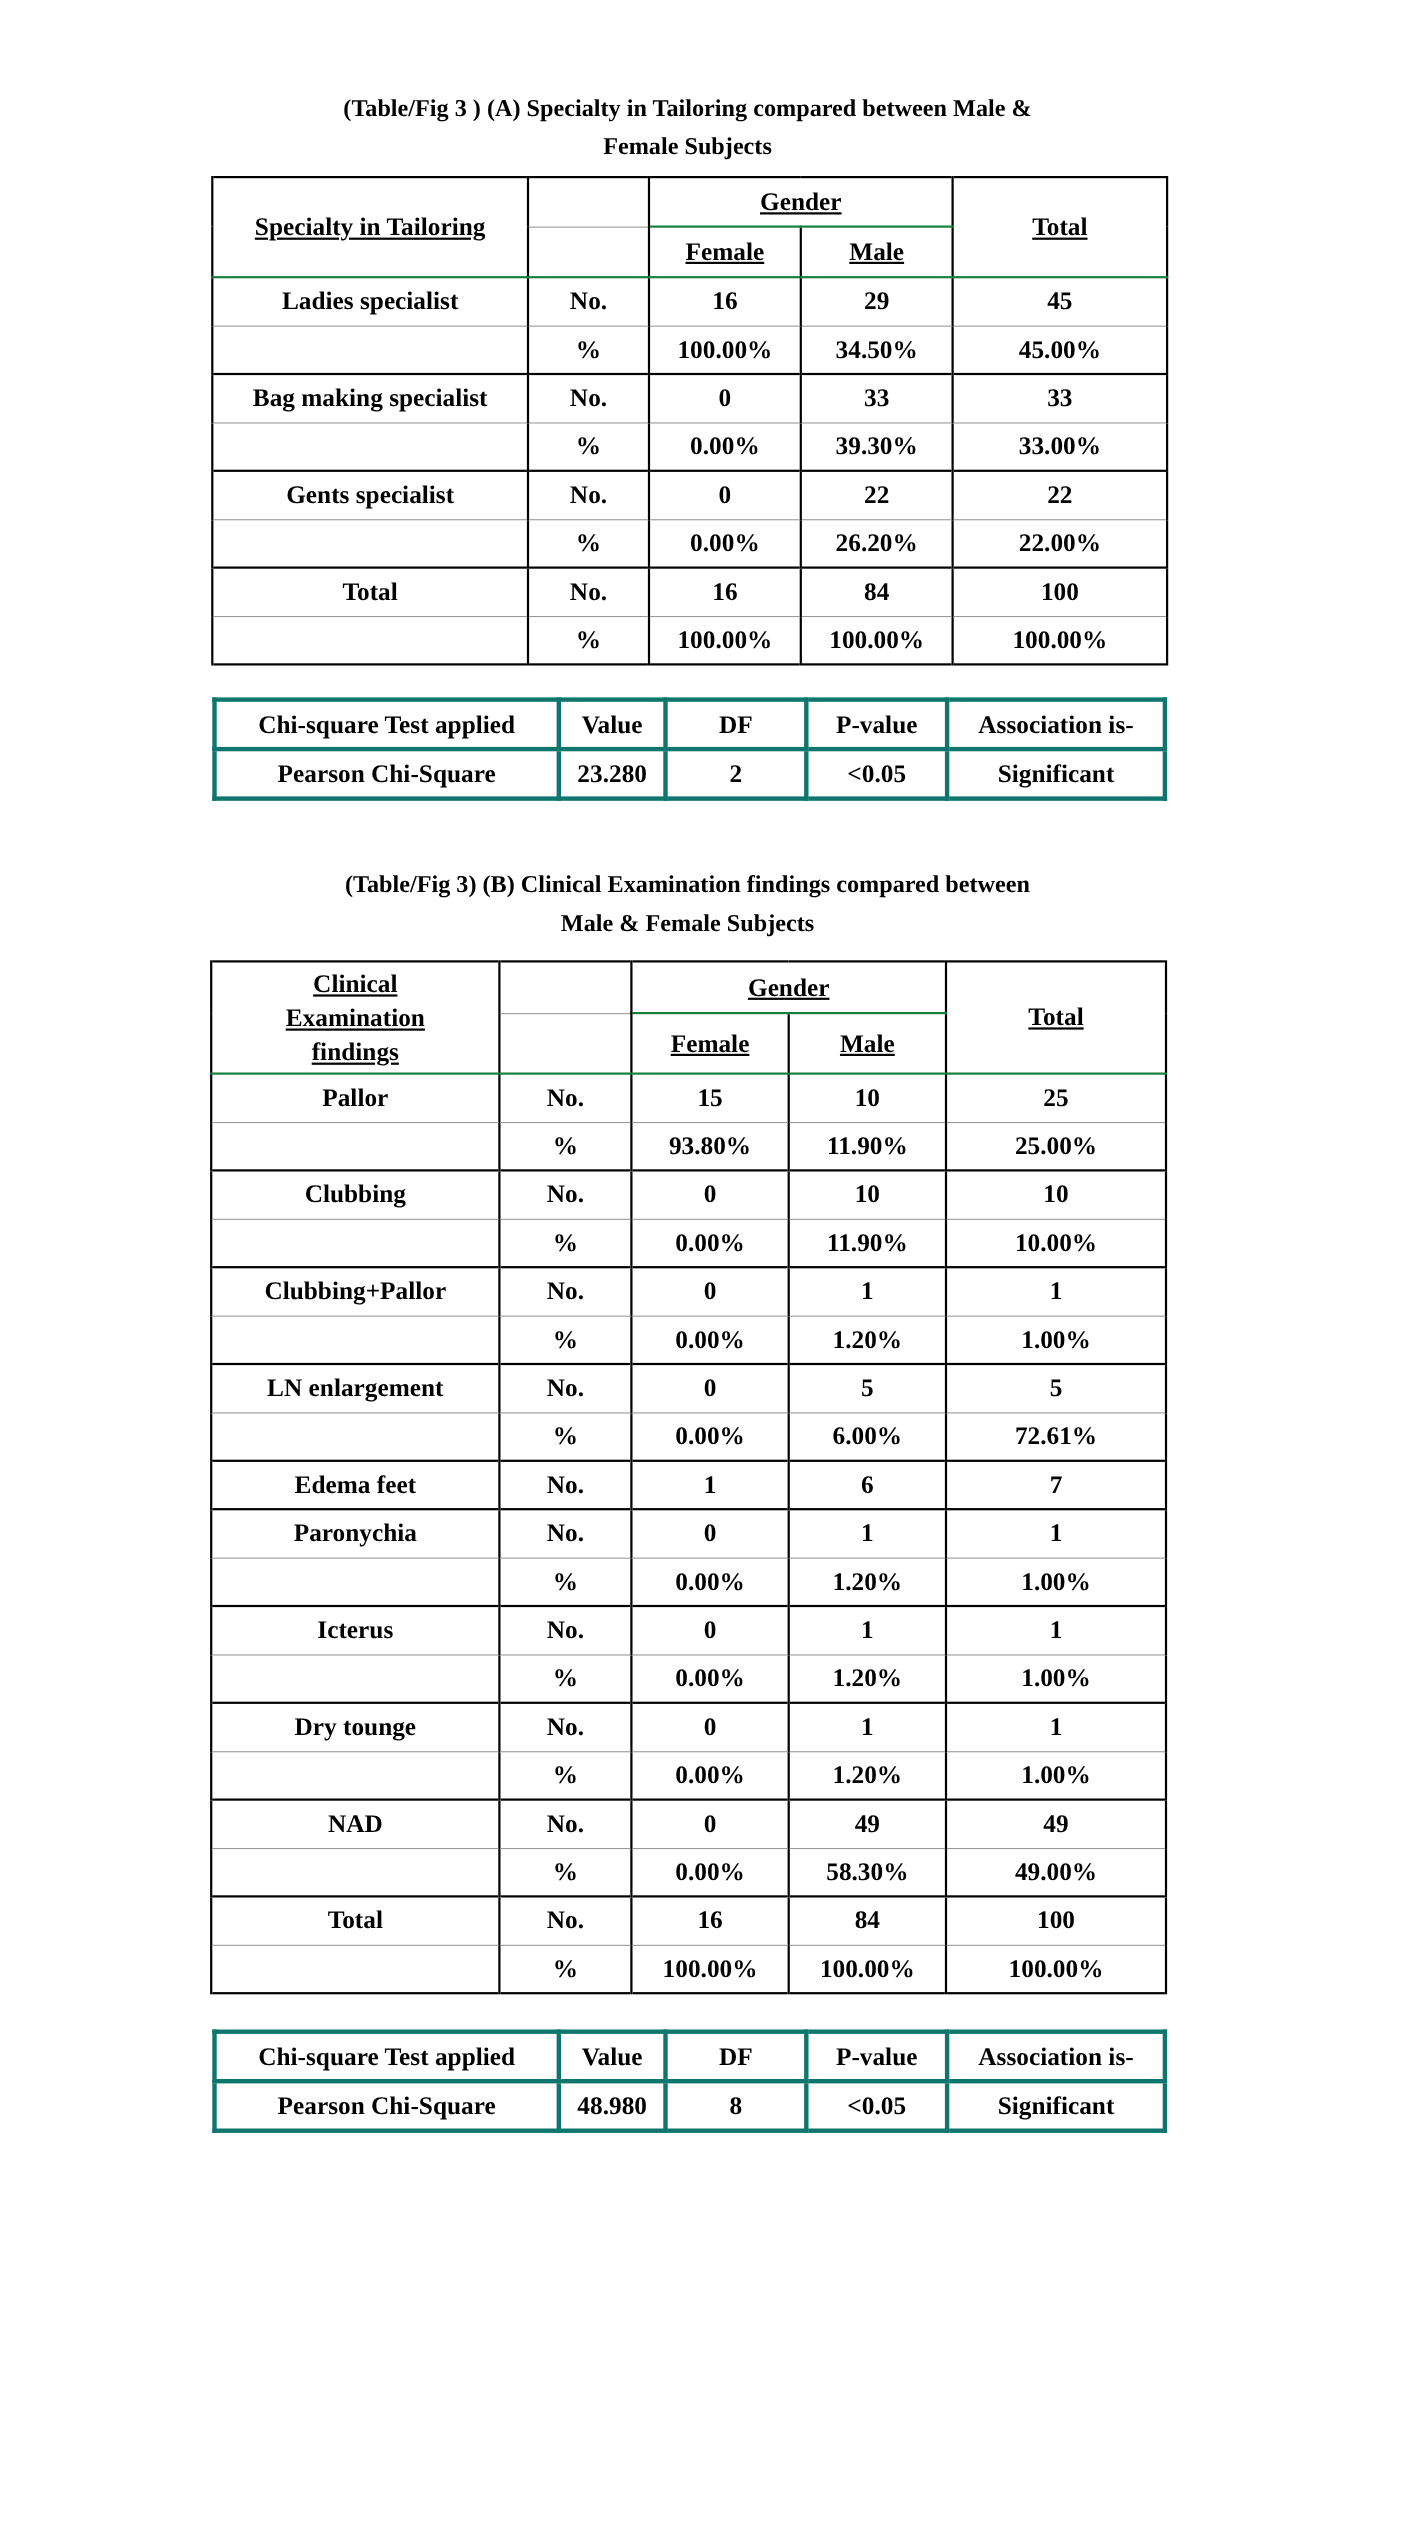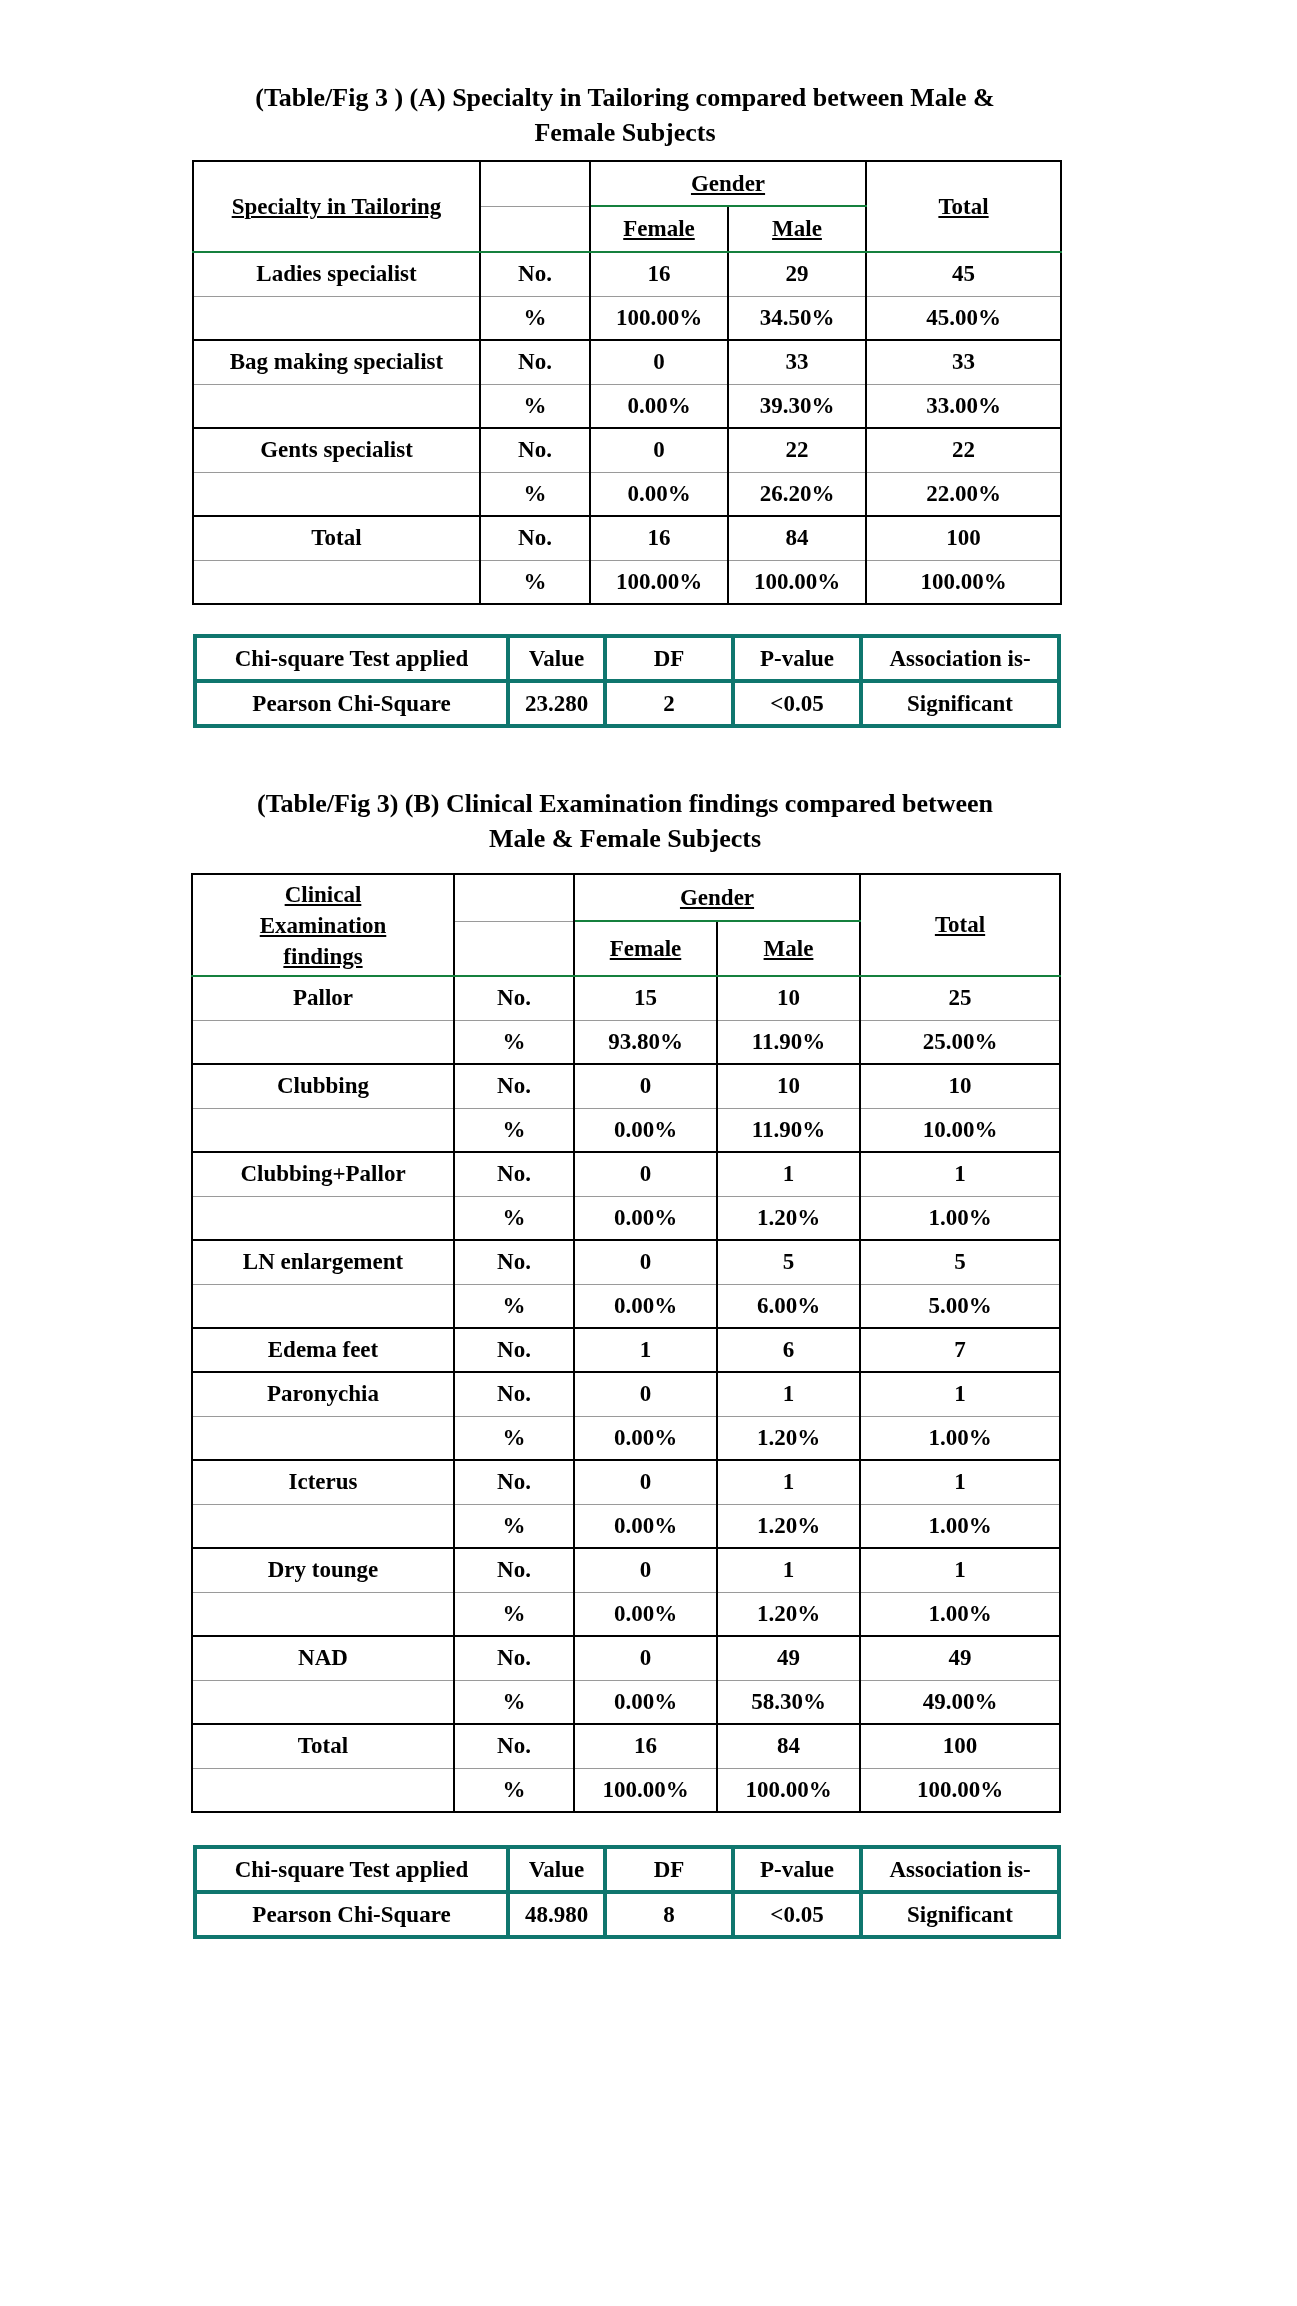--- a/index.html
+++ b/index.html
@@ -13,21 +13,21 @@
     font-weight: bold;
     color: #000000;
     margin: 0 auto;
     overflow: hidden;
   }
   .title-block {
     position: absolute;
     left: 175px;
     width: 900px;
     text-align: center;
-    font-size: 26px;
+    font-size: 22px;
     line-height: 35px;
     font-weight: bold;
   }
   #title-a { top: 80px; }
   #title-b { top: 786px; }
 
   table {
     position: absolute;
     border-collapse: collapse;
     table-layout: fixed;
@@ -277,21 +277,21 @@
           <td>No.</td>
           <td>0</td>
           <td>5</td>
           <td>5</td>
         </tr>
         <tr class="sep-light">
           <td></td>
           <td>%</td>
           <td>0.00%</td>
           <td>6.00%</td>
-          <td>5.00%</td>
+          <td>72.61%</td>
         </tr>
         <tr class="sep-strong">
           <td>Edema feet</td>
           <td>No.</td>
           <td>1</td>
           <td>6</td>
           <td>7</td>
         </tr>
         <tr class="sep-strong">
           <td>Paronychia</td>

